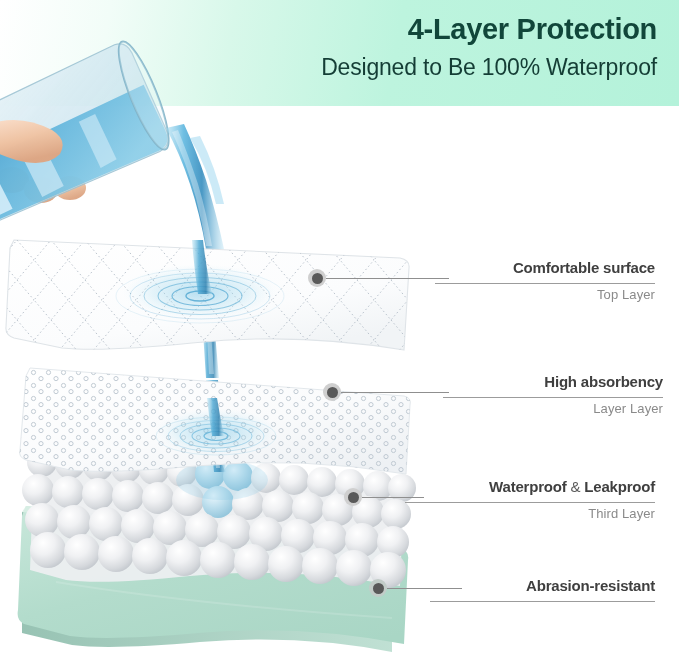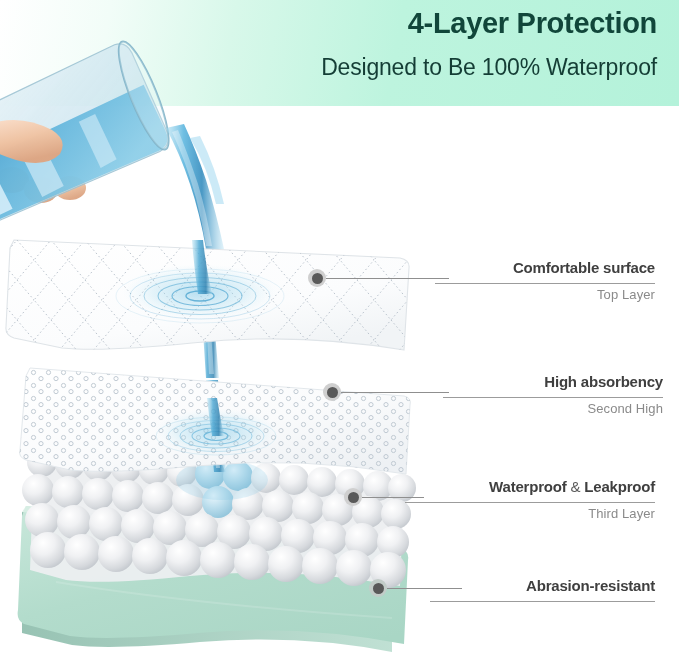--- a/index.html
+++ b/index.html
@@ -23,21 +23,21 @@
     width: 679px; height: 106px;
     background: linear-gradient(100deg,
         #ffffff 0%,
         #f2fdf8 16%,
         #d8f8ea 34%,
         #bdf4de 58%,
         #b4f2da 100%);
   }
   #header-title {
     position: absolute;
-    right: 22px; top: 7px;
+    right: 22px; top: 13px;
     font-size: 29px;
     font-weight: bold;
     letter-spacing: -0.3px;
     color: #11463a;
     white-space: nowrap;
   }
   #header-subtitle {
     position: absolute;
     right: 22px; top: 54px;
     font-size: 23px;
@@ -368,21 +368,21 @@
   <div class="callout-title">Comfortable surface</div>
   <div class="callout-rule"></div>
   <div class="callout-sub">Top Layer</div>
 </div>
 
 <div class="leader-dot" style="left:323px; top:383px;"></div>
 <div class="leader-line" style="left:341px; top:392px; width:108px;"></div>
 <div class="callout" style="right:16px; top:370px; width:220px;">
   <div class="callout-title">High absorbency</div>
   <div class="callout-rule"></div>
-  <div class="callout-sub">Second High</div>
+  <div class="callout-sub">Layer Layer</div>
 </div>
 
 <div class="leader-dot" style="left:344px; top:488px;"></div>
 <div class="leader-line" style="left:362px; top:497px; width:62px;"></div>
 <div class="callout" style="right:24px; top:475px; width:250px;">
   <div class="callout-title"><span>Waterproof </span><span class="amp">&amp;</span><span> Leakproof</span></div>
   <div class="callout-rule"></div>
   <div class="callout-sub">Third Layer</div>
 </div>
 

